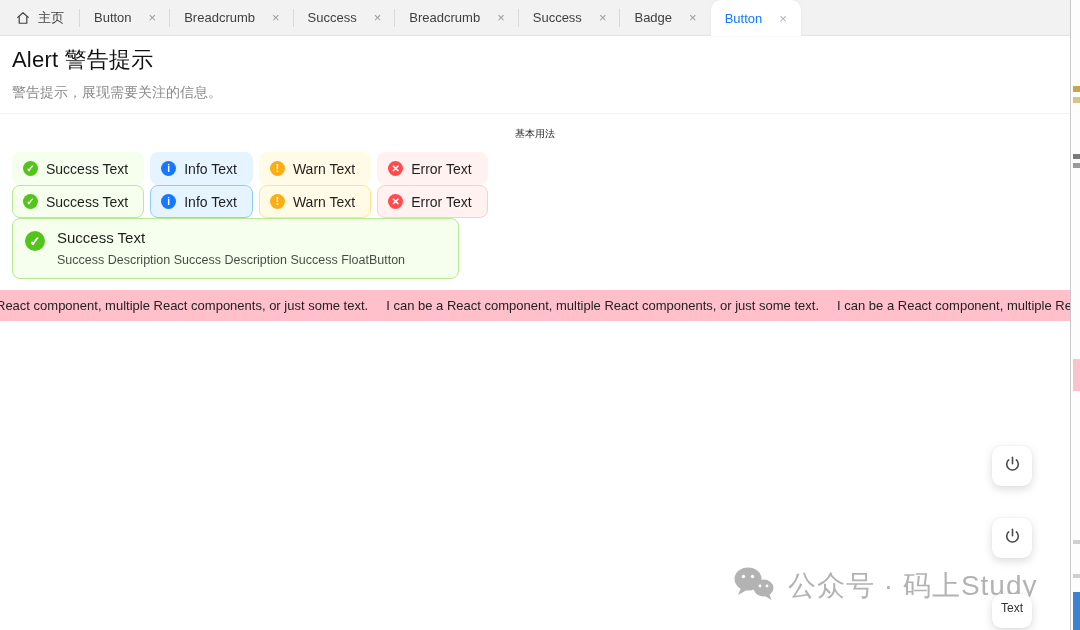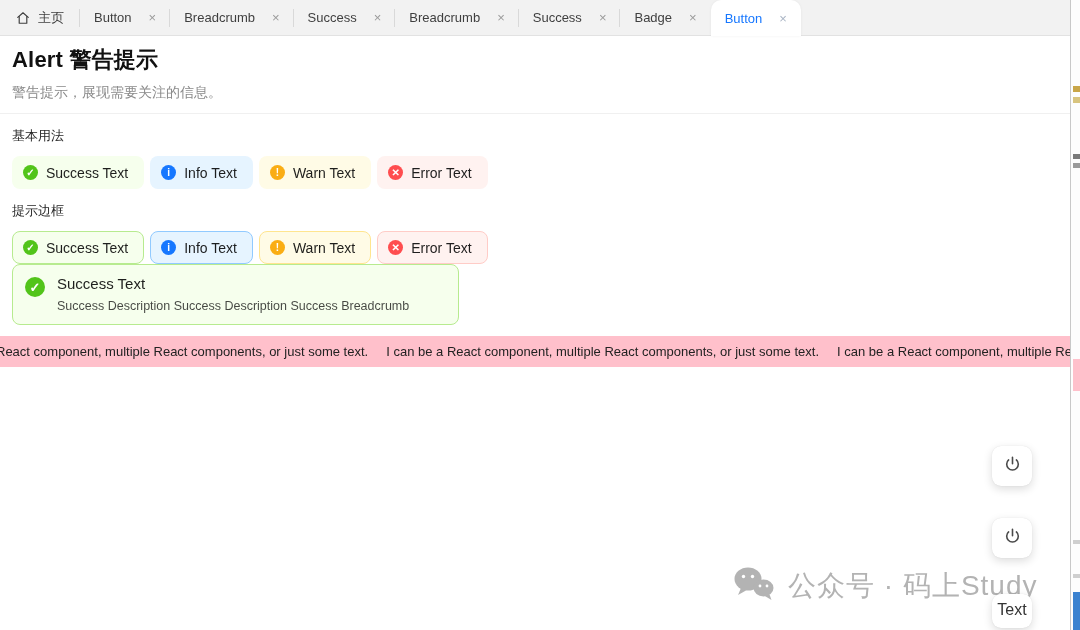--- a/index.html
+++ b/index.html
@@ -13,26 +13,26 @@
   .tab { display:flex; align-items:center; gap:17px; padding:0 14px; font-size:13px; color:#3f3f3f; position:relative; cursor:pointer; }
   .tab .sep { position:absolute; right:0; top:9px; height:18px; width:1px; background:#d9d9d9; }
   .tab .close { font-size:13px; color:#9a9a9a; line-height:1; }
   .tab.home { padding:0 16px; gap:8px; }
   .tab.active { background:#fff; border-radius:10px 10px 0 0; color:#1677ff; margin-bottom:-1px; box-shadow:0 0 3px rgba(0,0,0,0.06); }
   .tab.active .close { color:#a9b4c4; }
   .home-icon svg { display:block; }
 
   
   .page { padding:0 12px; }
-  .page-title { font-size:22px; font-weight:bold; color:#111; margin-top:9px; letter-spacing:0.2px; }
+  .page-title { font-size:22px; font-weight:normal; color:#111; margin-top:9px; letter-spacing:0.2px; }
   .page-subtitle { font-size:14px; color:#8a8a8a; margin-top:9px; padding-bottom:11px; }
   .header-divider { height:1px; background:#f0f0f0; margin:0 -12px; }
 
   
-  .section-title { font-size:13px; color:#262626; margin:13px 0 11px 0; }
+  .section-title { font-size:10px; color:#262626; margin:13px 0 11px 0;text-align:center; }
 
   .alert-row { display:flex; gap:6px; }
   .alert { display:flex; align-items:center; gap:8px; height:33px; padding:0 15px 0 10px; border-radius:8px; font-size:14px; color:rgba(0,0,0,0.88); border:1px solid transparent; }
   .alert .dot { width:15px; height:15px; border-radius:50%; color:#fff; font-size:10px; font-weight:bold; display:flex; align-items:center; justify-content:center; line-height:1; flex:none; }
   .alert.success { background:#f6ffed; }
   .alert.info    { background:#e6f4ff; }
   .alert.warn    { background:#fffbe6; }
   .alert.error   { background:#fff2f0; }
   .alert.success .dot { background:#52c41a; }
   .alert.info    .dot { background:#1677ff; }
@@ -48,21 +48,21 @@
   .desc-alert .da-title { font-size:15px; color:rgba(0,0,0,0.88); }
   .desc-alert .da-desc { font-size:12.5px; color:rgba(0,0,0,0.72); margin-top:7px; }
 
   .marquee { margin:11px -12px 0 -12px; height:31px; background:#ffc0cb; overflow:hidden; display:flex; align-items:center; }
   .marquee-text { font-size:13px; color:#222; white-space:pre; margin-left:-4px; }
 
   
   .fbtn { position:absolute; width:40px; height:40px; background:#fff; border-radius:9px; box-shadow:0 3px 10px rgba(0,0,0,0.14), 0 0 1px rgba(0,0,0,0.12); display:flex; align-items:center; justify-content:center; cursor:pointer; z-index:5; }
   .fbtn.p1 { right:38px; top:446px; }
   .fbtn.p2 { right:38px; top:518px; }
-  .fbtn-text { position:absolute; right:38px; top:594px; width:40px; height:34px; background:#fff; border-radius:9px 9px 9px 9px; box-shadow:0 3px 10px rgba(0,0,0,0.14), 0 0 1px rgba(0,0,0,0.12); display:flex; align-items:flex-start; justify-content:center; padding-top:7px; font-size:16px; color:#333; cursor:pointer; z-index:5; }
+  .fbtn-text { position:absolute; right:38px; top:594px; width:40px; height:34px; background:#fff; border-radius:9px 9px 9px 9px; box-shadow:0 3px 10px rgba(0,0,0,0.14), 0 0 1px rgba(0,0,0,0.12); display:flex; align-items:flex-start; justify-content:center; padding-top:7px; font-size:12px; color:#333; cursor:pointer; z-index:5; }
 
   
   .watermark { position:absolute; left:733px; top:566px; display:flex; align-items:center; gap:13px; color:#b3b3b3; z-index:2; }
   .watermark .wm-text { font-size:28px; letter-spacing:1px; white-space:nowrap; }
 
   
   .edge { position:absolute; left:1070px; top:0; width:10px; height:630px; background:#fdfdfd; border-left:1px solid #c8c8c8; z-index:6; }
   .edge .mark { position:absolute; left:2px; width:7px; }
   .m-y1 { top:86px; height:6px; background:#c9a648; }
   .m-y2 { top:97px; height:6px; background:#d8c47e; }
@@ -143,21 +143,20 @@
         <div class="alert warn">
           <span class="dot">!</span>
           <span>Warn Text</span>
         </div>
         <div class="alert error">
           <span class="dot">✕</span>
           <span>Error Text</span>
         </div>
       </div>
 
-      <div class="section-title">提示边框</div>
       <div class="alert-row">
         <div class="alert bordered success">
           <span class="dot">✓</span>
           <span>Success Text</span>
         </div>
         <div class="alert bordered info">
           <span class="dot">i</span>
           <span>Info Text</span>
         </div>
         <div class="alert bordered warn">
@@ -167,21 +166,21 @@
         <div class="alert bordered error">
           <span class="dot">✕</span>
           <span>Error Text</span>
         </div>
       </div>
 
       <div class="desc-alert">
         <span class="dot">✓</span>
         <div>
           <div class="da-title">Success Text</div>
-          <div class="da-desc">Success Description Success Description Success Breadcrumb</div>
+          <div class="da-desc">Success Description Success Description Success FloatButton</div>
         </div>
       </div>
 
       <div class="marquee">
         <span class="marquee-text">React component, multiple React components, or just some text.     I can be a React component, multiple React components, or just some text.     I can be a React component, multiple React components, or ju</span>
       </div>
     </div>
 
     <div class="fbtn p1">
       <span>

